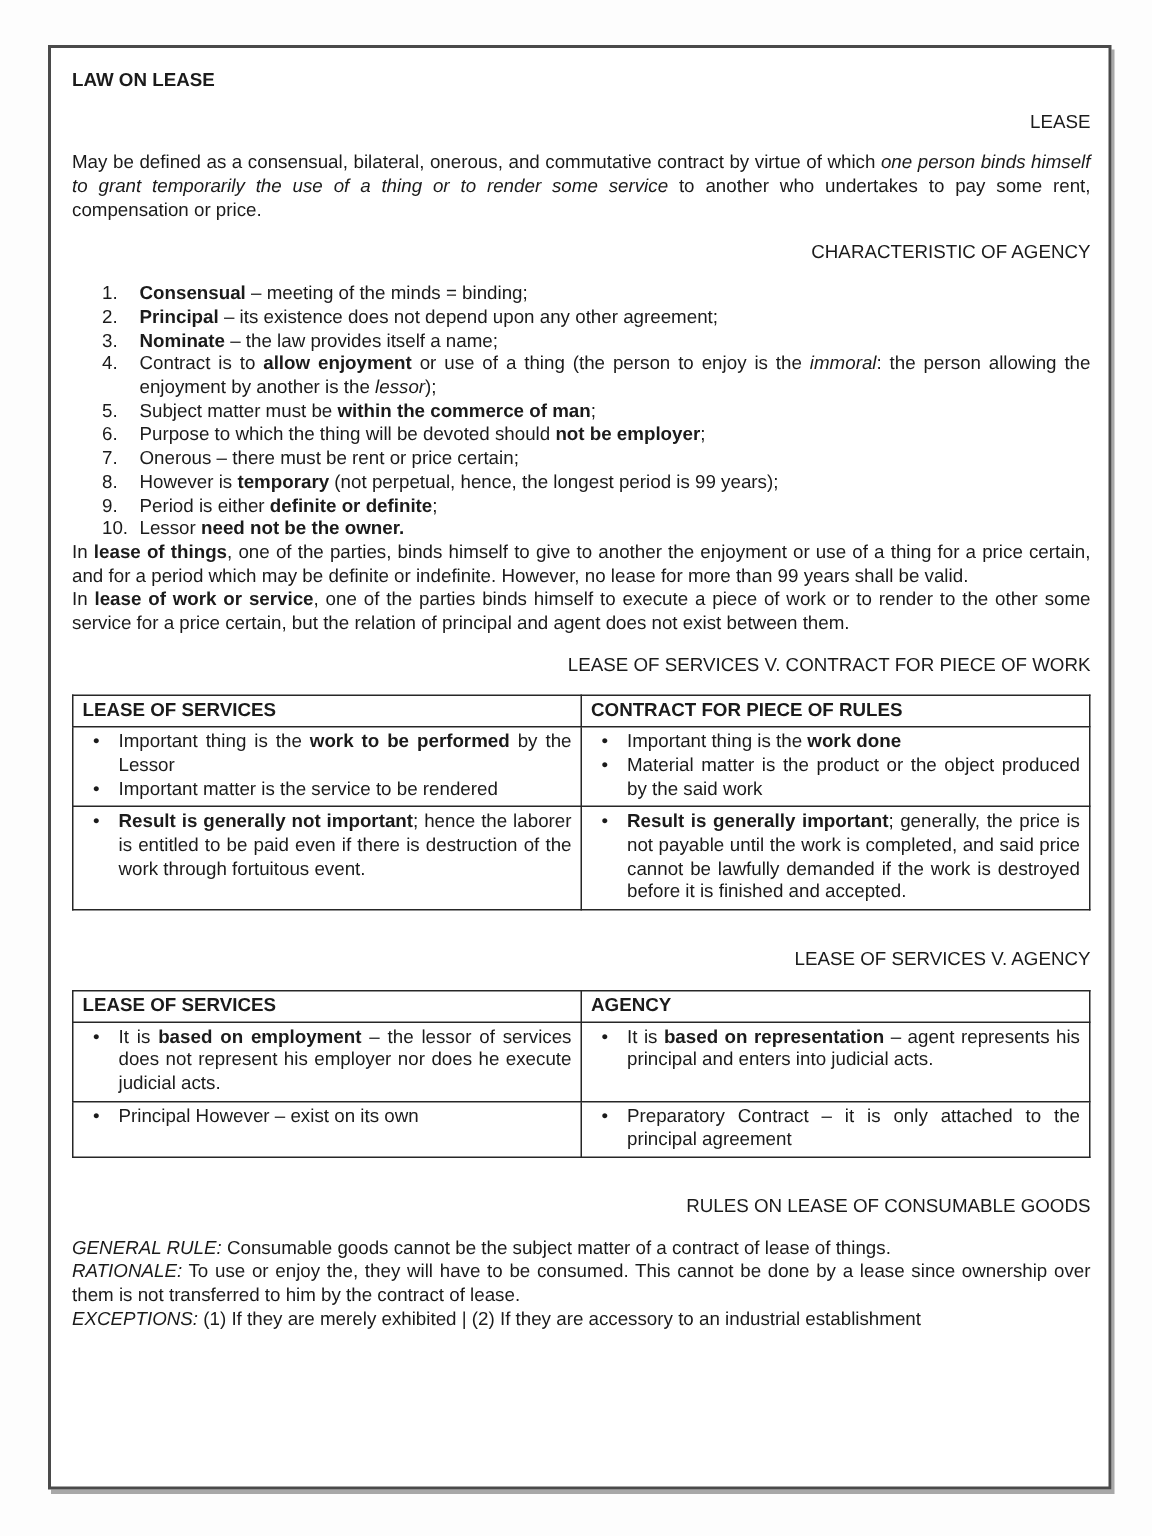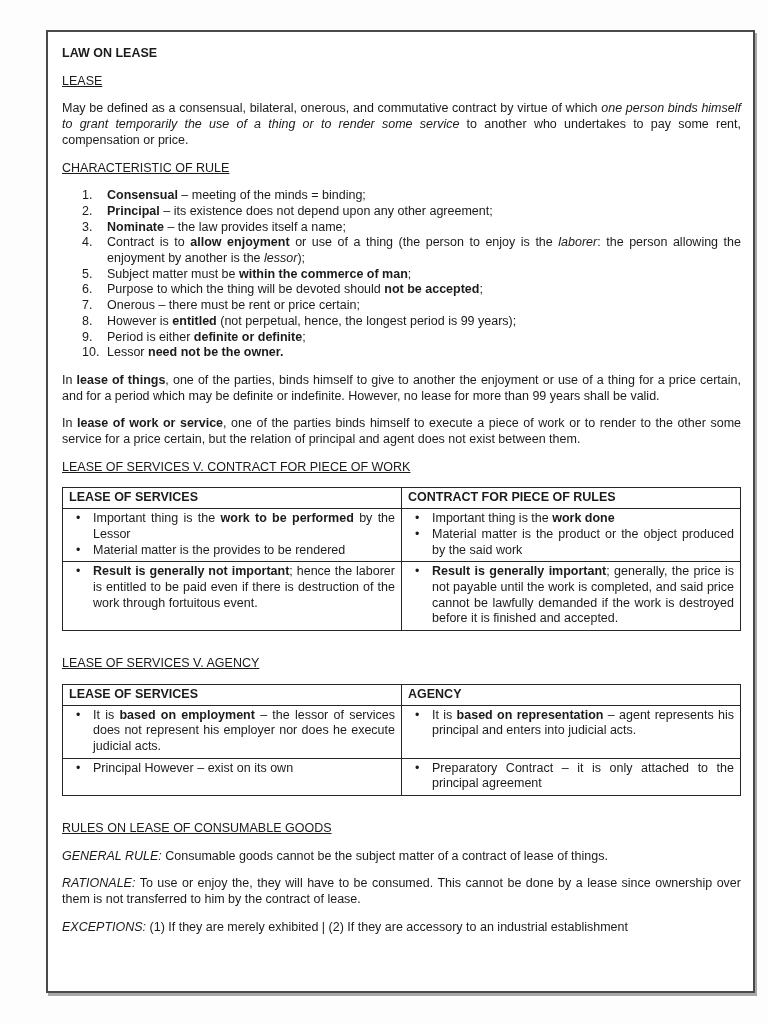--- a/index.html
+++ b/index.html
@@ -5,33 +5,33 @@
   * { margin: 0; padding: 0; box-sizing: border-box; }
   html, body { background: #fdfdfd; }
   body {
     width: 768px; height: 1024px;
     font-family: "Liberation Sans", "DejaVu Sans", sans-serif;
     color: #1b1b1b;
     overflow: hidden;
   }
   .page {
     position: absolute;
-    left: 46px; top: 30px;
+    left: 32px; top: 30px;
     width: 709px; height: 963px;
     background: #ffffff;
     border: 2px solid #4a4a4a;
     box-shadow: 2px 3px 0 #a8a8a8;
     padding: 14px 12px 0 14px;
     font-size: 12.5px;
     line-height: 15.7px;
   }
   .doc-title { font-weight: bold; margin-bottom: 12px; }
-  .hu { text-decoration: underline; margin: 12px 0; }
+  .hu { margin: 12px 0; text-align: right; }
   .hu.gap-lg { margin-top: 25px; }
-  p.body-par { text-align: justify; margin: 12px 0; }
+  p.body-par { text-align: justify; margin: 0 0; }
   .b { font-weight: bold; }
   .i { font-style: italic; }
 
   ol.chars { list-style: none; counter-reset: item; margin: 12px 0 0 0; }
   ol.chars li {
     counter-increment: item;
     position: relative;
     padding-left: 45px;
     text-align: justify;
   }
@@ -72,49 +72,49 @@
 </head>
 <body>
 
 <div class="page">
 
   <div class="doc-title">LAW ON LEASE</div>
 
   <div class="hu">LEASE</div>
   <p class="body-par"><span>May be defined as a consensual, bilateral, onerous, and commutative contract by virtue of which </span><span class="i">one person binds himself to grant temporarily the use of a thing or to render some service</span><span> to another who undertakes to pay some rent, compensation or price.</span></p>
 
-  <div class="hu">CHARACTERISTIC OF RULE</div>
+  <div class="hu">CHARACTERISTIC OF AGENCY</div>
   <ol class="chars">
     <li><span class="b">Consensual</span><span> – meeting of the minds = binding;</span></li>
     <li><span class="b">Principal</span><span> – its existence does not depend upon any other agreement;</span></li>
     <li><span class="b">Nominate</span><span> – the law provides itself a name;</span></li>
-    <li><span>Contract is to </span><span class="b">allow enjoyment</span><span> or use of a thing (the person to enjoy is the </span><span class="i">laborer</span><span>: the person allowing the enjoyment by another is the </span><span class="i">lessor</span><span>);</span></li>
+    <li><span>Contract is to </span><span class="b">allow enjoyment</span><span> or use of a thing (the person to enjoy is the </span><span class="i">immoral</span><span>: the person allowing the enjoyment by another is the </span><span class="i">lessor</span><span>);</span></li>
     <li><span>Subject matter must be </span><span class="b">within the commerce of man</span><span>;</span></li>
-    <li><span>Purpose to which the thing will be devoted should </span><span class="b">not be accepted</span><span>;</span></li>
+    <li><span>Purpose to which the thing will be devoted should </span><span class="b">not be employer</span><span>;</span></li>
     <li><span>Onerous – there must be rent or price certain;</span></li>
-    <li><span>However is </span><span class="b">entitled</span><span> (not perpetual, hence, the longest period is 99 years);</span></li>
+    <li><span>However is </span><span class="b">temporary</span><span> (not perpetual, hence, the longest period is 99 years);</span></li>
     <li><span>Period is either </span><span class="b">definite or definite</span><span>;</span></li>
     <li><span>Lessor </span><span class="b">need not be the owner.</span></li>
   </ol>
 
   <p class="body-par"><span>In </span><span class="b">lease of things</span><span>, one of the parties, binds himself to give to another the enjoyment or use of a thing for a price certain, and for a period which may be definite or indefinite. However, no lease for more than 99 years shall be valid.</span></p>
   <p class="body-par"><span>In </span><span class="b">lease of work or service</span><span>, one of the parties binds himself to execute a piece of work or to render to the other some service for a price certain, but the relation of principal and agent does not exist between them.</span></p>
 
   <div class="hu">LEASE OF SERVICES V. CONTRACT FOR PIECE OF WORK</div>
   <table class="cmp">
     <tbody>
         <tr>
       <th>LEASE OF SERVICES</th>
       <th>CONTRACT FOR PIECE OF RULES</th>
     </tr>
     <tr>
       <td>
         <ul>
           <li><span>Important thing is the </span><span class="b">work to be performed</span><span> by the Lessor</span></li>
-          <li><span>Material matter is the provides to be rendered</span></li>
+          <li><span>Important matter is the service to be rendered</span></li>
         </ul>
       </td>
       <td>
         <ul>
           <li><span>Important thing is the </span><span class="b">work done</span></li>
           <li><span>Material matter is the product or the object produced by the said work</span></li>
         </ul>
       </td>
     </tr>
     <tr>

